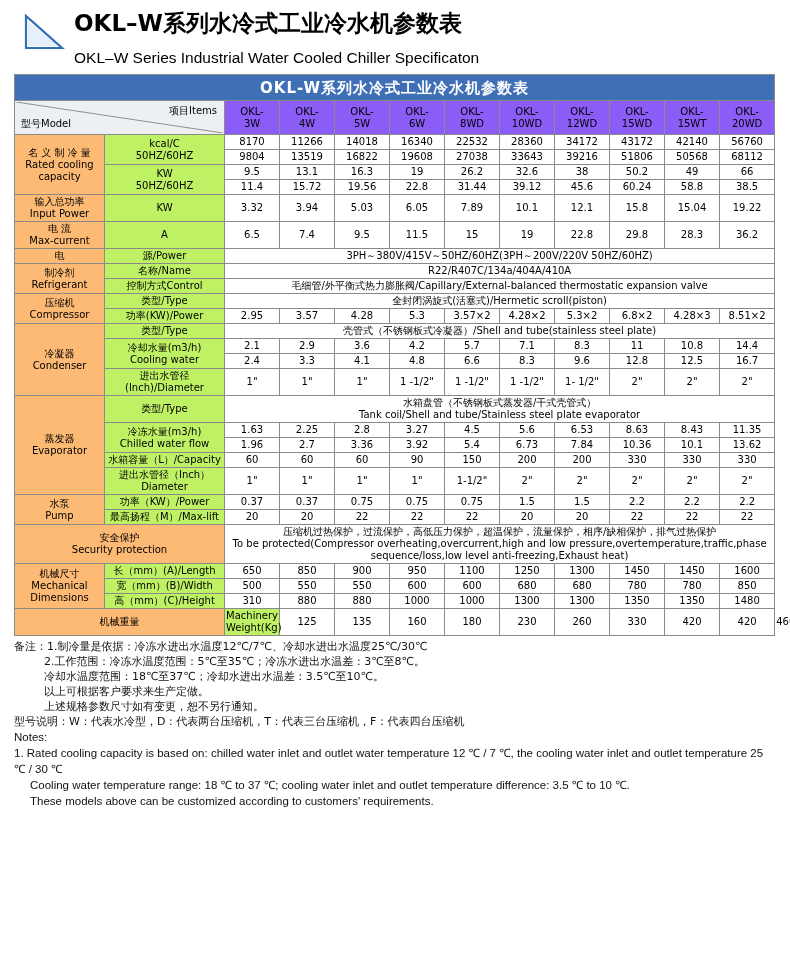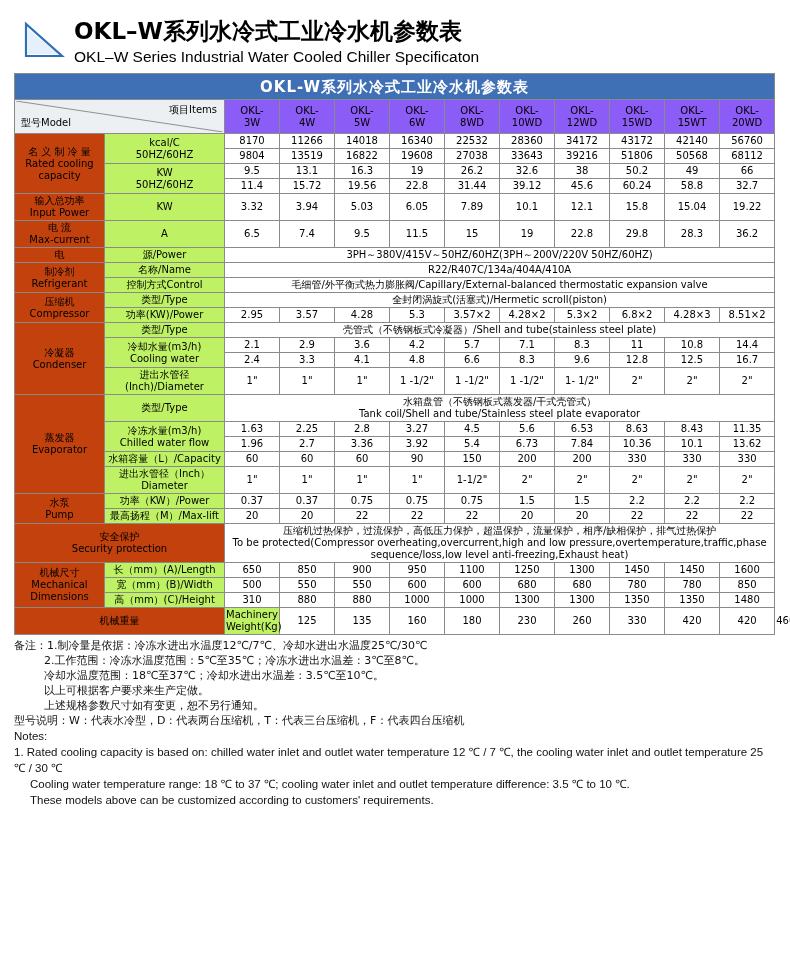--- a/index.html
+++ b/index.html
@@ -4,39 +4,39 @@
 <style>
   * { box-sizing: border-box; }
   body {
     margin: 0;
     padding: 0;
     width: 790px;
     background: #ffffff;
     font-family: "Liberation Sans", "DejaVu Sans", sans-serif;
     color: #000;
   }
-  .page { width: 630px; padding: 8px 14px 10px 14px; }
+  .page { width: 630px; padding: 0 14px 10px 14px; }
 
   
   .header { display: flex; align-items: flex-start; padding: 8px 0 6px 4px; }
   .logo { width: 52px; height: 46px; flex: 0 0 52px; position: relative; margin-right: 4px; }
   .logo svg { display:block; }
   .titles { padding-top: 2px; }
   .title-cn {
     font-size: 23px;
     font-weight: bold;
     letter-spacing: 0px;
     line-height: 26px;
     color: #000;
     font-family: "DejaVu Sans", "Liberation Sans", sans-serif;
   }
   .title-en {
     font-size: 15.5px;
     line-height: 20px;
-    margin-top: 3px;
+    margin-top: 12px;
     color: #000;
     font-family: "Liberation Sans", sans-serif;
   }
 
   
   table.spec {
     width: 760px;
     border-collapse: collapse;
     table-layout: fixed;
     font-size: 10px;
@@ -60,21 +60,21 @@
     padding: 3px 0;
   }
   .lbl { background: #bef264; font-weight: normal; }
   .hdr-model { background: #edf0f3; height: 34px; position: relative; padding: 0; }
   .diag { position: relative; width: 100%; height: 100%; }
   .diag .ln { position: absolute; left: 0; top: 0; width: 100%; height: 100%; }
   .diag .tl { position: absolute; left: 5px; top: 3px; font-size: 10px; }
   .diag .br { position: absolute; right: 6px; bottom: 3px; font-size: 10px; }
   .modelhd { background: #8b5cf6; font-size: 10px; line-height: 12px; height: 34px; margin-top: 36px; }
   .wide-txt { font-size: 10px; line-height: 13px; padding: 2px 4px; }
-  .sec-name { background: #c2410c; line-height: 12px; }
+  .sec-name { background: #fdba74; line-height: 12px; }
 
   
   .notes { width: 760px; margin-top: 3px; font-size: 11px; line-height: 15px; color: #111;
            font-family: "DejaVu Sans", "Liberation Sans", sans-serif; }
   .notes .ind1 { padding-left: 16px; }
   .notes .ind2 { padding-left: 30px; }
   .notes-en { font-size: 11.5px; line-height: 16px; font-family: "Liberation Sans", sans-serif; }
 </style>
 </head>
 <body>
@@ -176,21 +176,21 @@
         <tr>
           <td>11.4</td>
           <td>15.72</td>
           <td>19.56</td>
           <td>22.8</td>
           <td>31.44</td>
           <td>39.12</td>
           <td>45.6</td>
           <td>60.24</td>
           <td>58.8</td>
-          <td>32.7</td>
+          <td>38.5</td>
         </tr>
         <tr>
           <td class="sec-name" rowspan="1">输入总功率<br>Input Power</td>
           <td class="lbl">KW</td>
           <td>3.32</td>
           <td>3.94</td>
           <td>5.03</td>
           <td>6.05</td>
           <td>7.89</td>
           <td>10.1</td>

